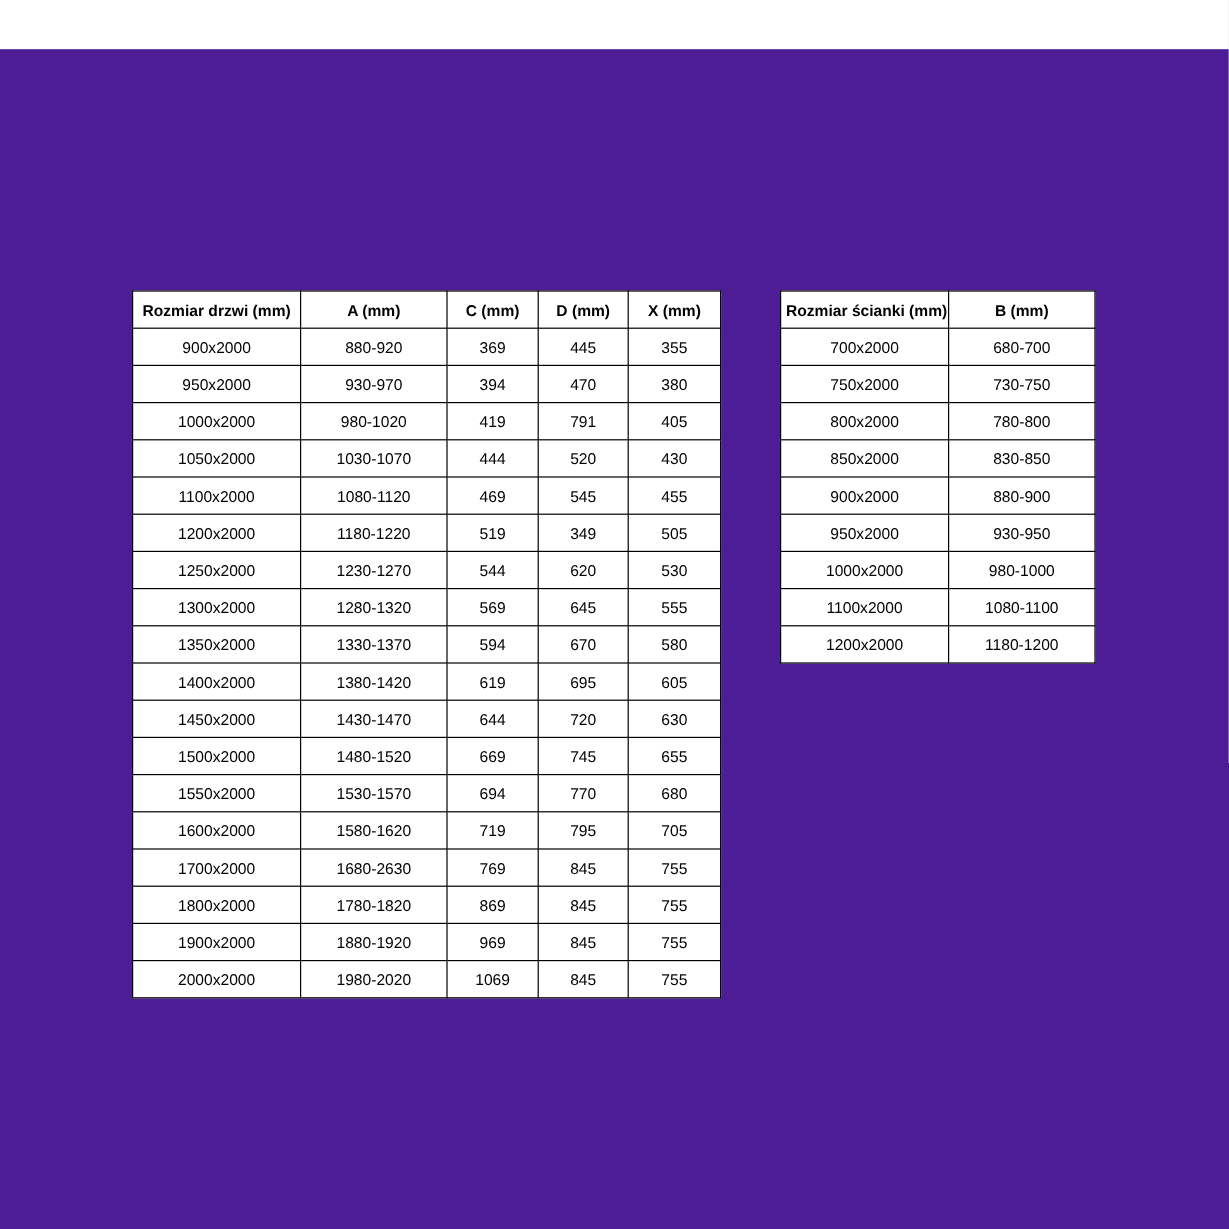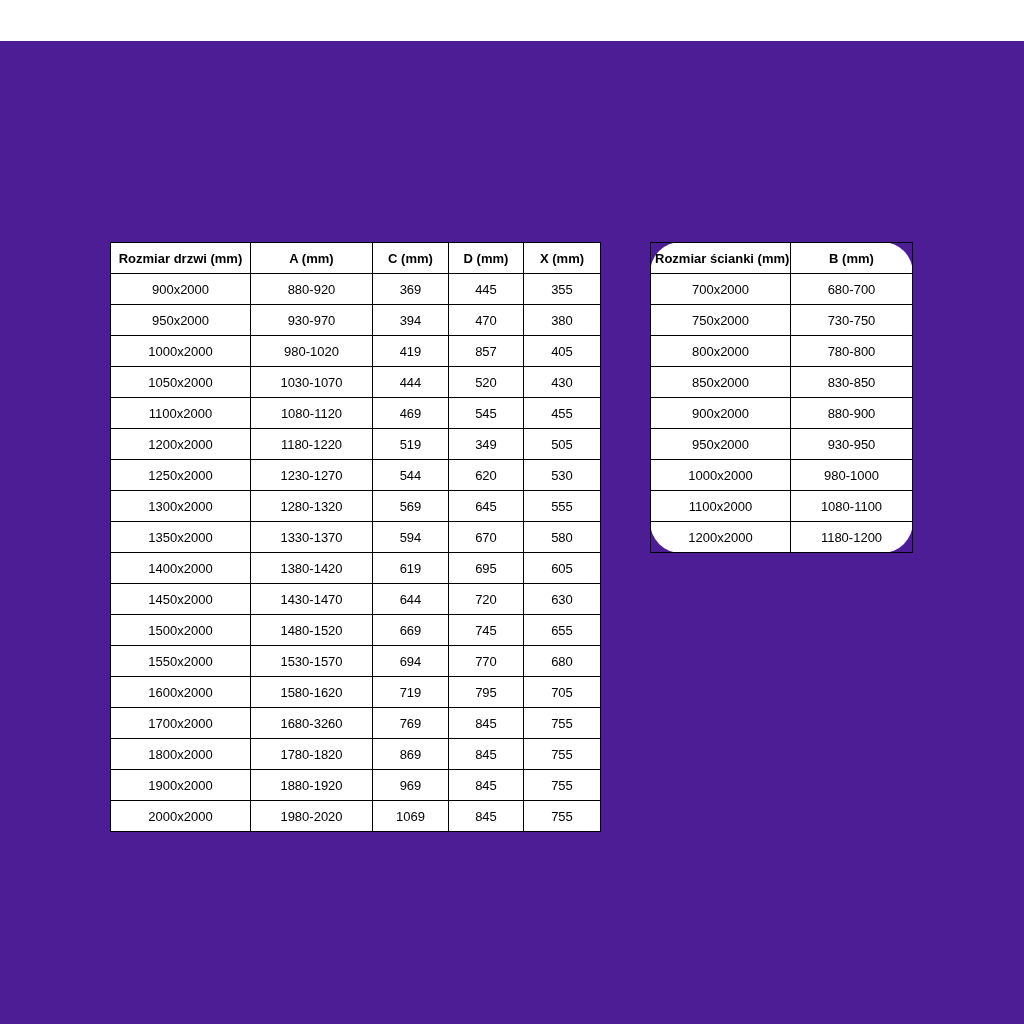--- a/index.html
+++ b/index.html
@@ -44,21 +44,20 @@
   }
   #door-table col.c0 { width: 140px; }
   #door-table col.c1 { width: 122px; }
   #door-table col.c2 { width: 76px; }
   #door-table col.c3 { width: 75px; }
   #door-table col.c4 { width: 77px; }
   #wall-table {
     left: 650px;
     top: 201px;
     width: 262px;
-    border-radius: 31px;
   }
   #wall-table col.c0 { width: 140px; }
   #wall-table col.c1 { width: 122px; }
 </style>
 </head>
 <body>
 
 <div class="canvas">
 
   <table class="spec-table" id="door-table">
@@ -90,21 +89,21 @@
           <td>950x2000</td>
           <td>930-970</td>
           <td>394</td>
           <td>470</td>
           <td>380</td>
         </tr>
         <tr>
           <td>1000x2000</td>
           <td>980-1020</td>
           <td>419</td>
-          <td>857</td>
+          <td>791</td>
           <td>405</td>
         </tr>
         <tr>
           <td>1050x2000</td>
           <td>1030-1070</td>
           <td>444</td>
           <td>520</td>
           <td>430</td>
         </tr>
         <tr>
@@ -172,21 +171,21 @@
         </tr>
         <tr>
           <td>1600x2000</td>
           <td>1580-1620</td>
           <td>719</td>
           <td>795</td>
           <td>705</td>
         </tr>
         <tr>
           <td>1700x2000</td>
-          <td>1680-3260</td>
+          <td>1680-2630</td>
           <td>769</td>
           <td>845</td>
           <td>755</td>
         </tr>
         <tr>
           <td>1800x2000</td>
           <td>1780-1820</td>
           <td>869</td>
           <td>845</td>
           <td>755</td>

